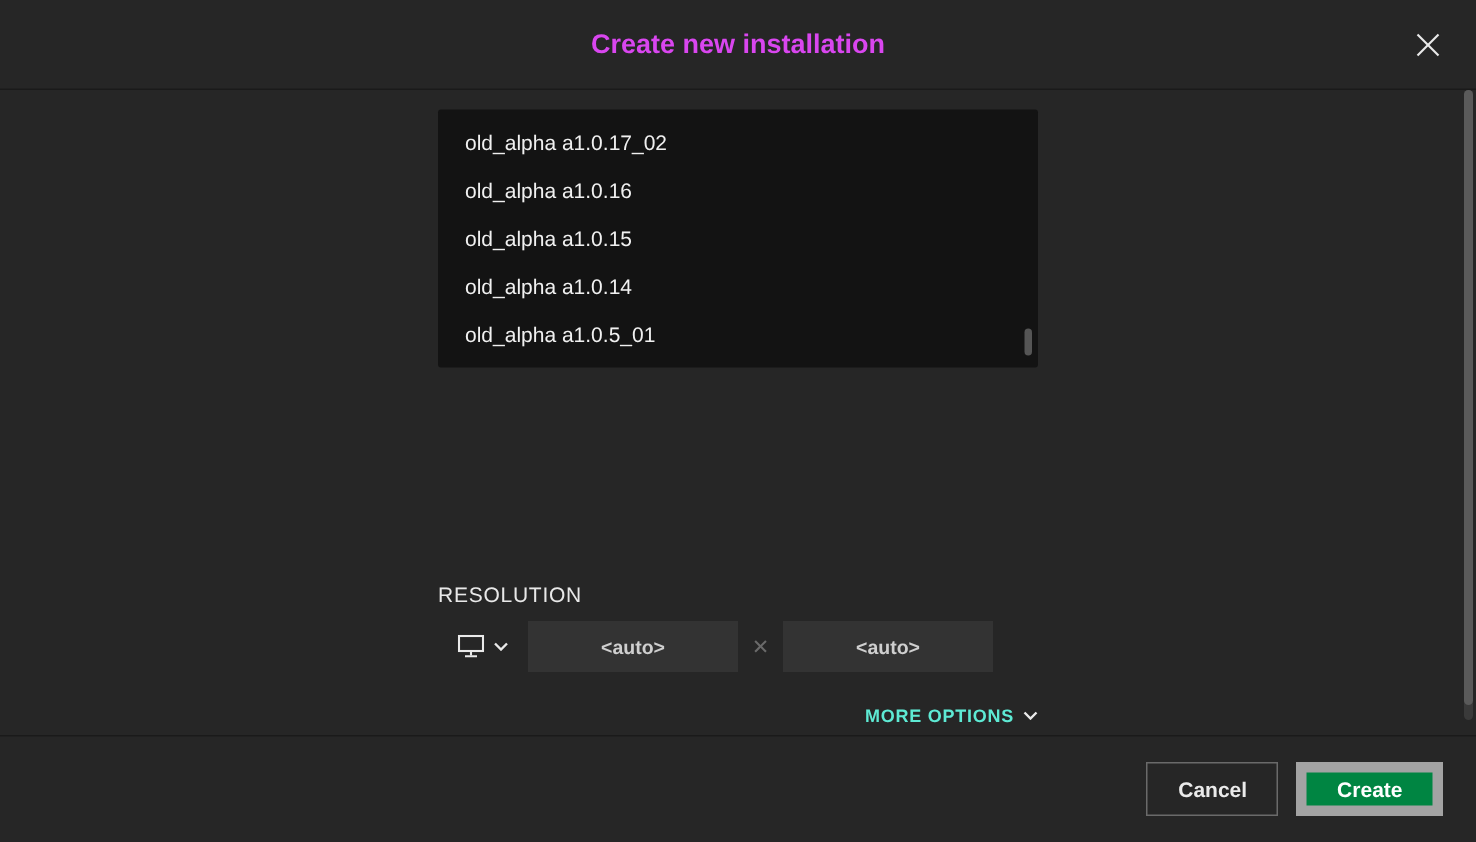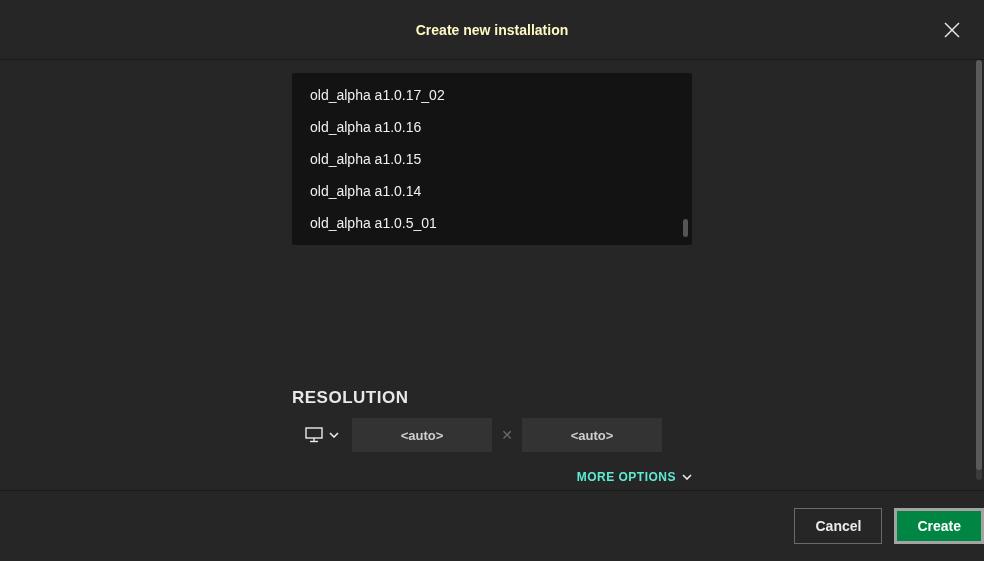--- a/index.html
+++ b/index.html
@@ -14,23 +14,23 @@
     }
     .header {
       height: 60px;
       display: flex;
       align-items: center;
       justify-content: center;
       position: relative;
       border-bottom: 1px solid #1a1a1a;
     }
     .header-title {
-      font-size: 14px;
+      font-size: 18px;
       font-weight: 700;
-      color: #fef9c3;
+      color: #d946ef;
     }
     .close-btn {
       position: absolute;
       right: 20px;
       top: 50%;
       transform: translateY(-50%);
       width: 24px;
       height: 24px;
       display: flex;
       align-items: center;
@@ -83,22 +83,22 @@
       background: #555;
       border-radius: 3px;
     }
     .resolution-section {
       position: absolute;
       left: 292px;
       top: 328px;
       width: 400px;
     }
     .resolution-label {
-      font-size: 17px;
-      font-weight: 700;
+      font-size: 14px;
+      font-weight: 400;
       letter-spacing: 0.5px;
       color: #e8e8e8;
       margin-bottom: 10px;
     }
     .resolution-row {
       display: flex;
       align-items: center;
       gap: 0;
     }
     .monitor-select {
@@ -144,40 +144,41 @@
     .footer {
       position: absolute;
       bottom: 0;
       left: 0;
       right: 0;
       height: 71px;
       border-top: 1px solid #1a1a1a;
       display: flex;
       align-items: center;
       justify-content: flex-end;
+      padding-right: 22px;
       gap: 12px;
     }
     .btn {
       height: 36px;
       padding: 0 20px;
       display: flex;
       align-items: center;
       justify-content: center;
       font-size: 14px;
       font-weight: 600;
       cursor: pointer;
     }
     .btn-cancel {
       background: transparent;
       border: 1px solid #6a6a6a;
       color: #eaeaea;
     }
     .btn-create {
       background: #008542;
-      border: 3px solid #a3a3a3;
+      border: 7px solid #a3a3a3;
       color: #fff;
     }
   </style>
 </head>
 <body>
 
 <div class="header">
   <div class="header-title">Create new installation</div>
   <div class="close-btn">
     <svg width="16" height="16" viewBox="0 0 16 16">

